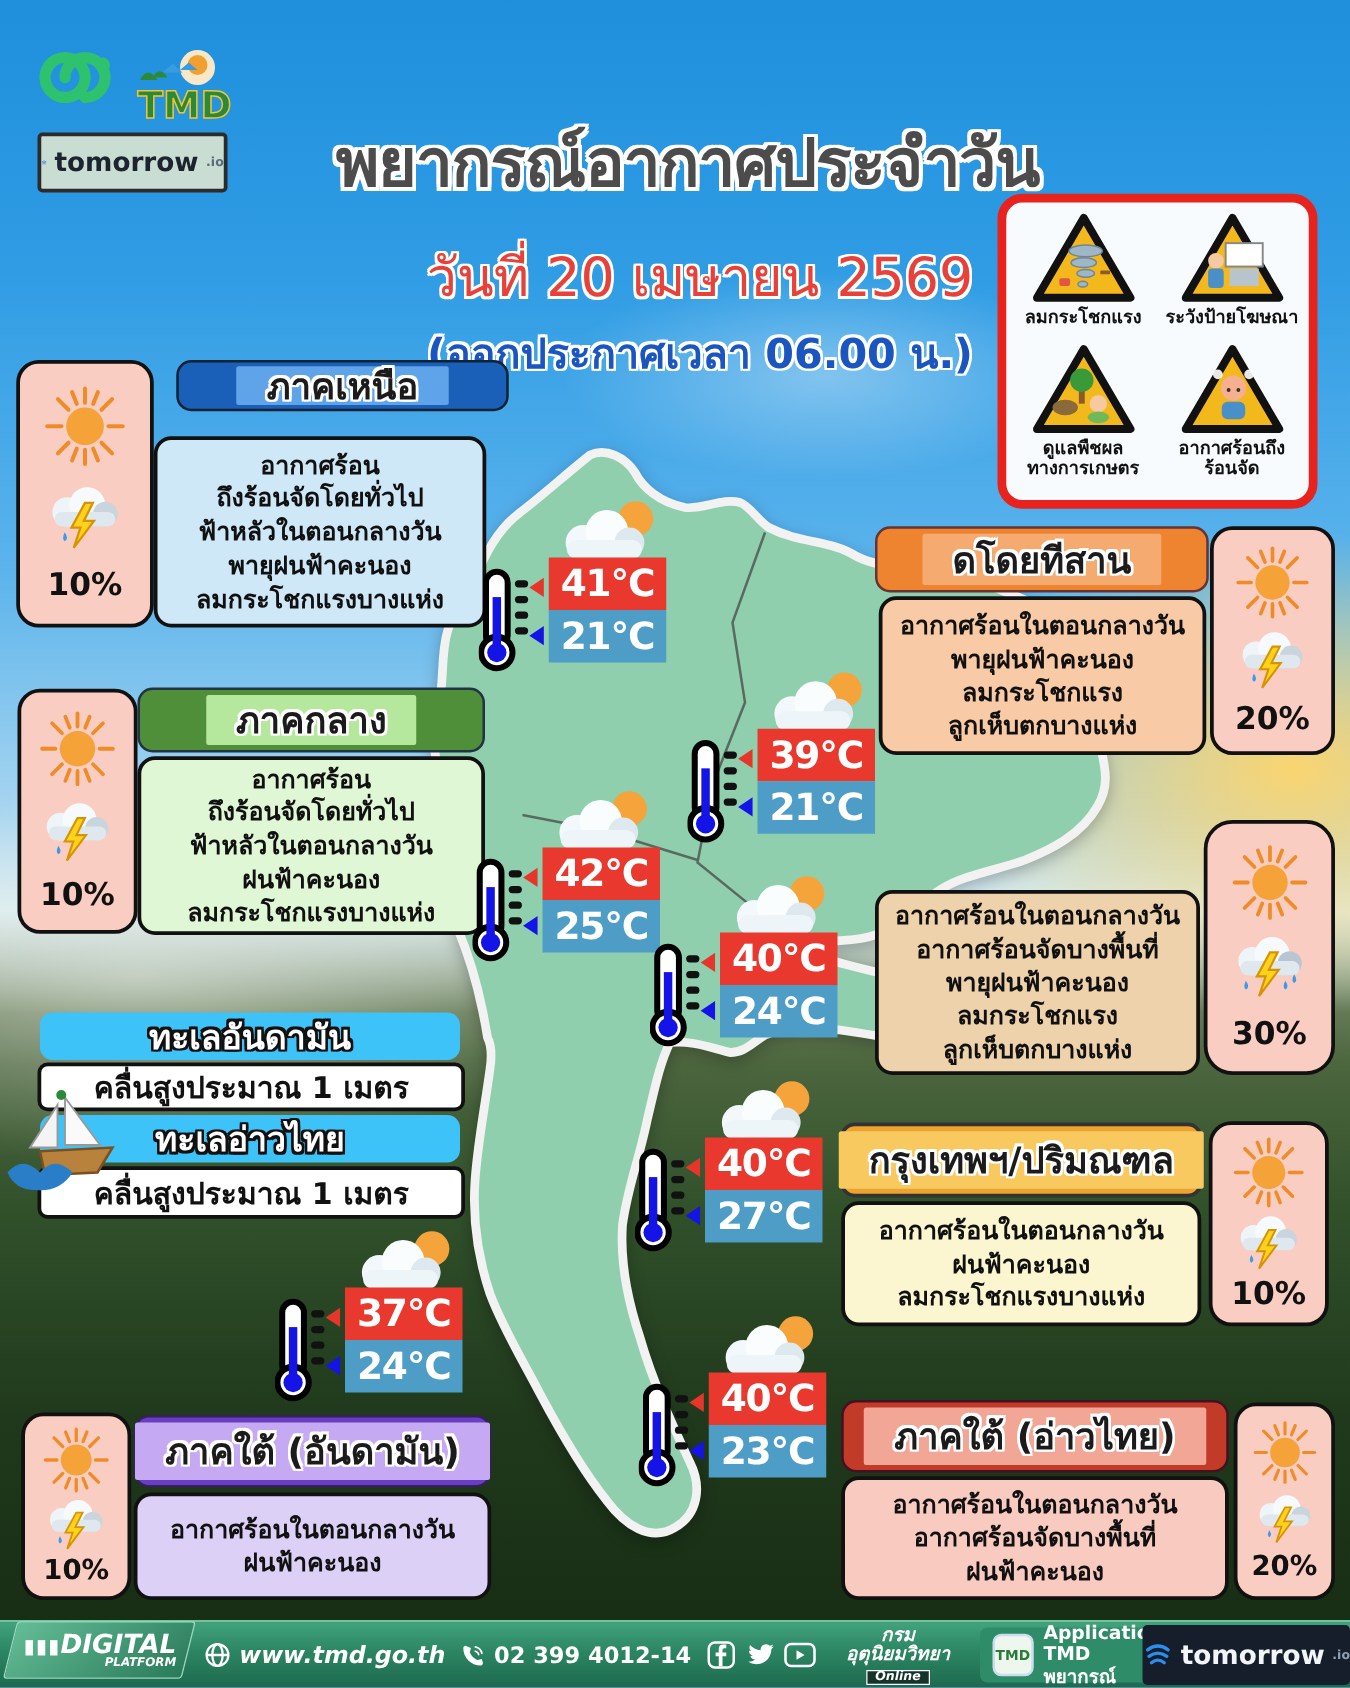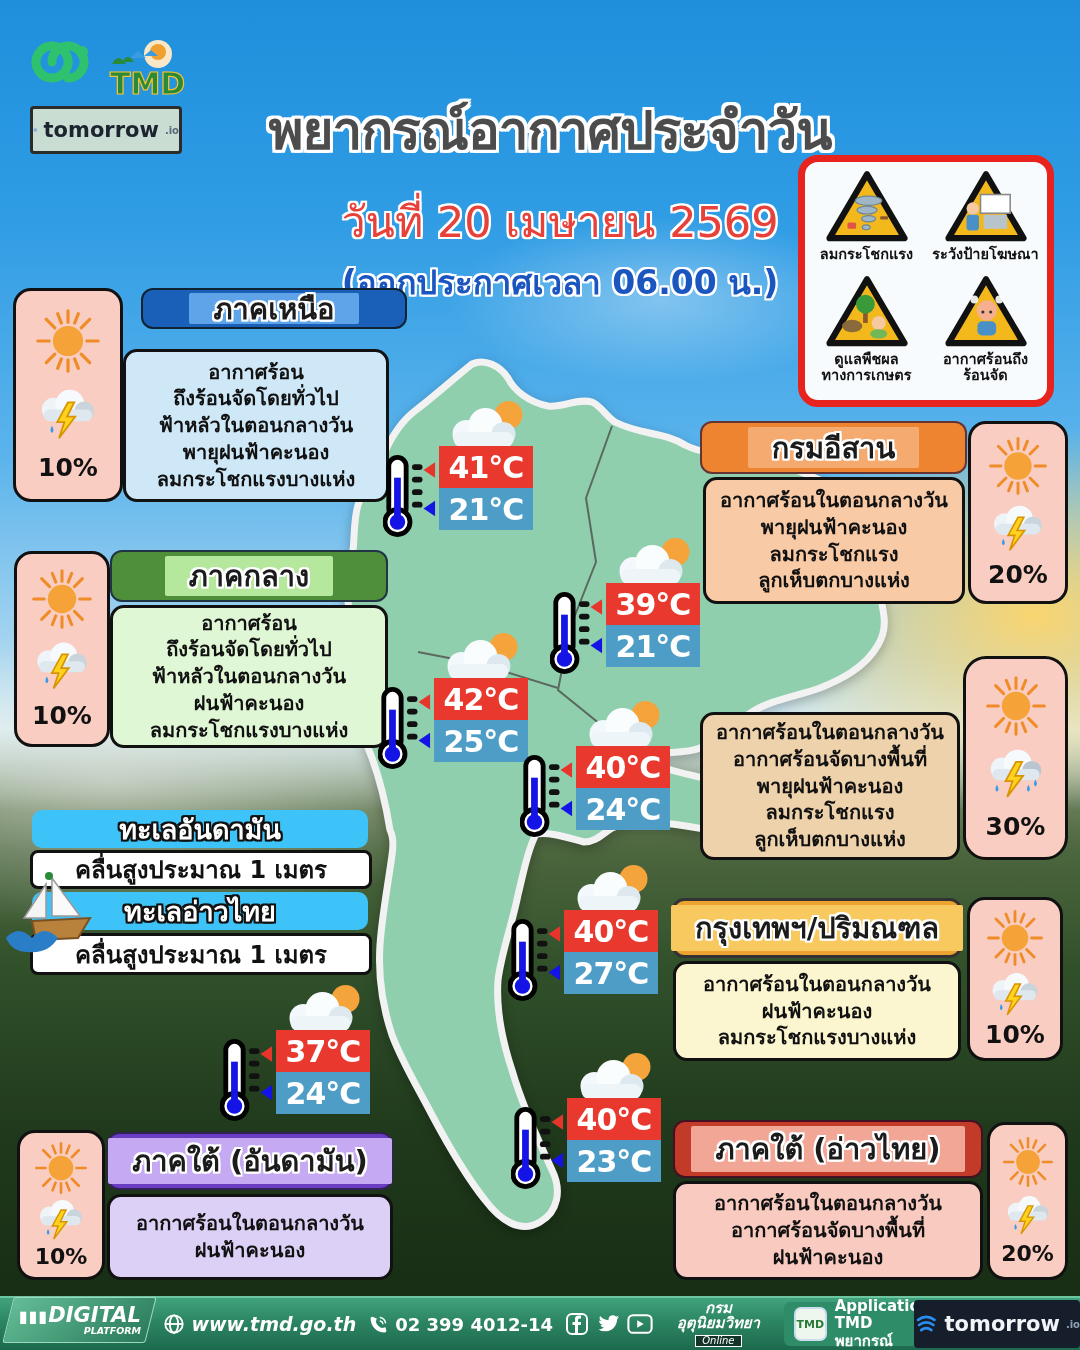--- a/index.html
+++ b/index.html
@@ -81,21 +81,21 @@
     background:linear-gradient(135deg,#63bd97,#2a7a59); border:1px solid #9fd8c0;
     transform:skewX(-14deg); border-radius:3px; display:flex; align-items:center; justify-content:center; }
   .dg-in { transform:skewX(14deg); line-height:1; text-align:left; }
   .dg-l1 { font-size:21px; font-weight:800; font-style:italic; letter-spacing:0; }
   .dg-l2 { font-size:9.5px; font-weight:700; font-style:italic; text-align:right; }
   .f-item { display:flex; align-items:center; gap:6px; white-space:nowrap; }
   .f-site { font-size:19px; font-weight:700; font-style:italic; }
   .f-phone { font-size:18px; font-weight:700; }
   .f-dept { line-height:1; text-align:center; }
   .f-dept .d1 { font-size:15px; font-weight:700; font-style:italic; }
-  .f-badge { display:inline-block; margin-top:2px; font-size:10px; font-weight:400; font-style:italic;
+  .f-badge { display:inline-block; margin-top:2px; font-size:10px; font-weight:700; font-style:italic;
     background:#14342a; border:1px solid #fff; padding:0 6px; }
   .f-app { background:#2f8c68; border-radius:6px; height:44px; display:flex; align-items:center;
     gap:8px; padding:0 10px; }
   .f-app .a-icon { width:34px; height:34px; background:#eef7ee; border-radius:7px; border:2px solid #cde;
     display:flex; align-items:center; justify-content:center; font-size:11px; font-weight:800; color:#2a7a3a; }
   .f-app .a-txt { line-height:1.15; font-size:15px; font-weight:600; }
   .f-qr { display:flex; align-items:center; gap:6px; }
   .qr-box { width:38px; height:38px; background:#fff; position:relative; }
   .qr-box i { position:absolute; background:#111; }
   .f-1182 { line-height:1; }
@@ -314,21 +314,21 @@
   <div class="abs rbody" style="left:110px; top:605px; width:278px; height:143px; background:#e0f7d6;">
     <div>อากาศร้อน</div>
     <div>ถึงร้อนจัดโดยทั่วไป</div>
     <div>ฟ้าหลัวในตอนกลางวัน</div>
     <div>ฝนฟ้าคะนอง</div>
     <div>ลมกระโชกแรงบางแห่ง</div>
   </div>
 
   <div class="abs rheader" style="left:700px; top:421px; width:267px; height:53px; background:#ee8430; border:2px solid #633;">
     <div class="inner" style="background:#f5ab70;">
-        <span class="rtitle ow2">กรมอีสาน</span>
+        <span class="rtitle ow2">ดโดยทีสาน</span>
       </div>
   </div>
   <div class="abs rbody" style="left:703px; top:477px; width:262px; height:127px; background:#f8caa6;">
     <div>อากาศร้อนในตอนกลางวัน</div>
     <div class="bold">พายุฝนฟ้าคะนอง</div>
     <div>ลมกระโชกแรง</div>
     <div>ลูกเห็บตกบางแห่ง</div>
   </div>
   <div class="abs panel" style="left:968px; top:421px; width:100px; height:183px;">
     <svg width="60" height="60" viewBox="0 0 70 70">

